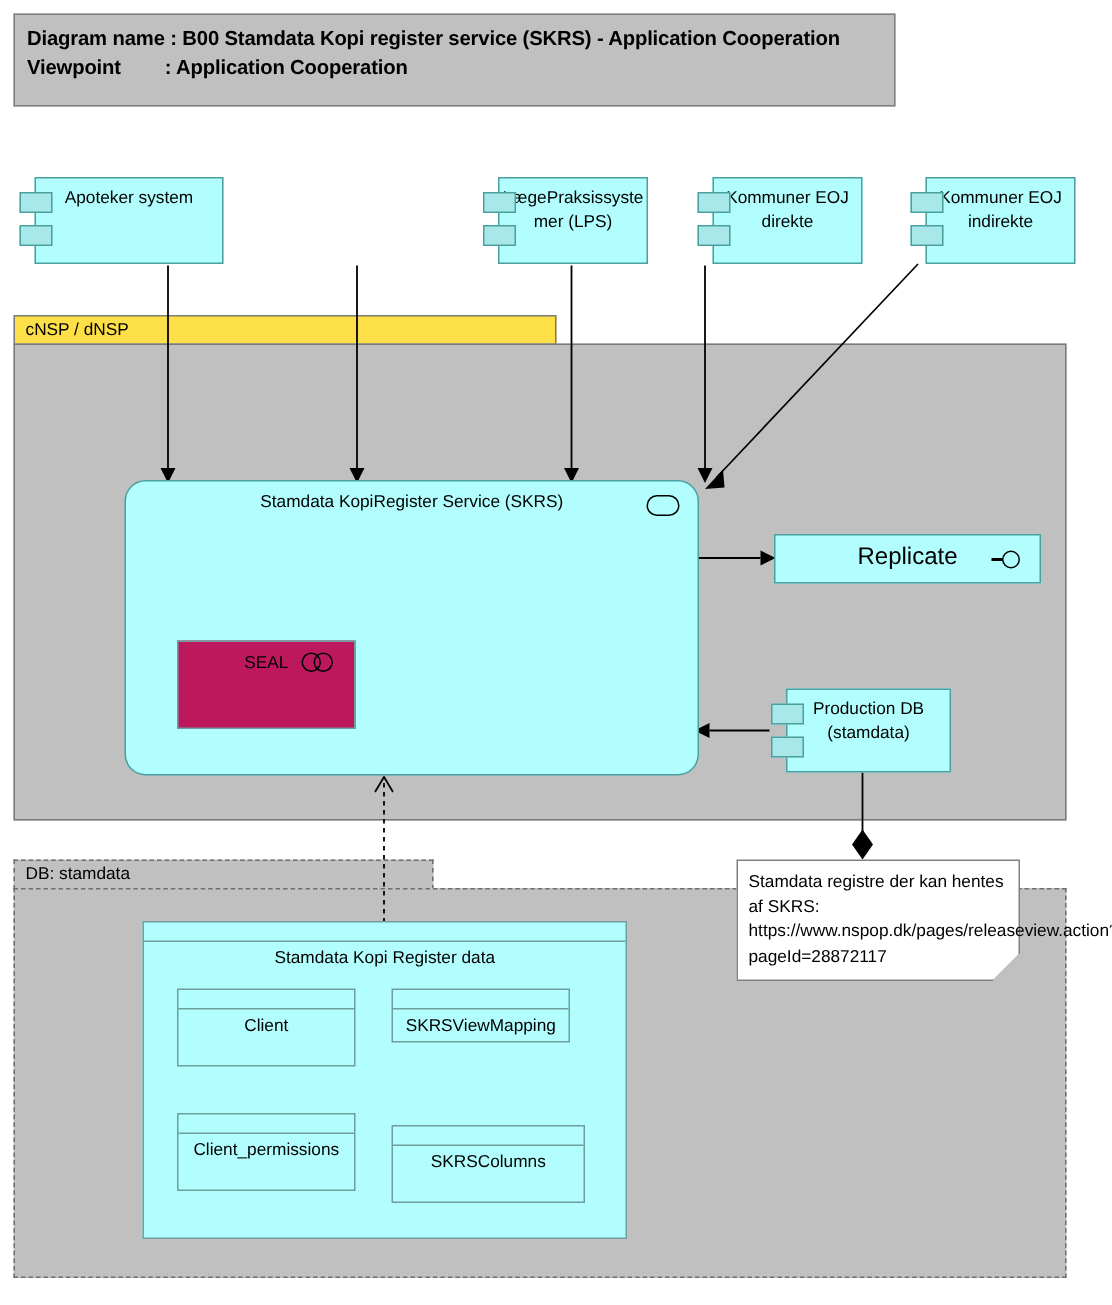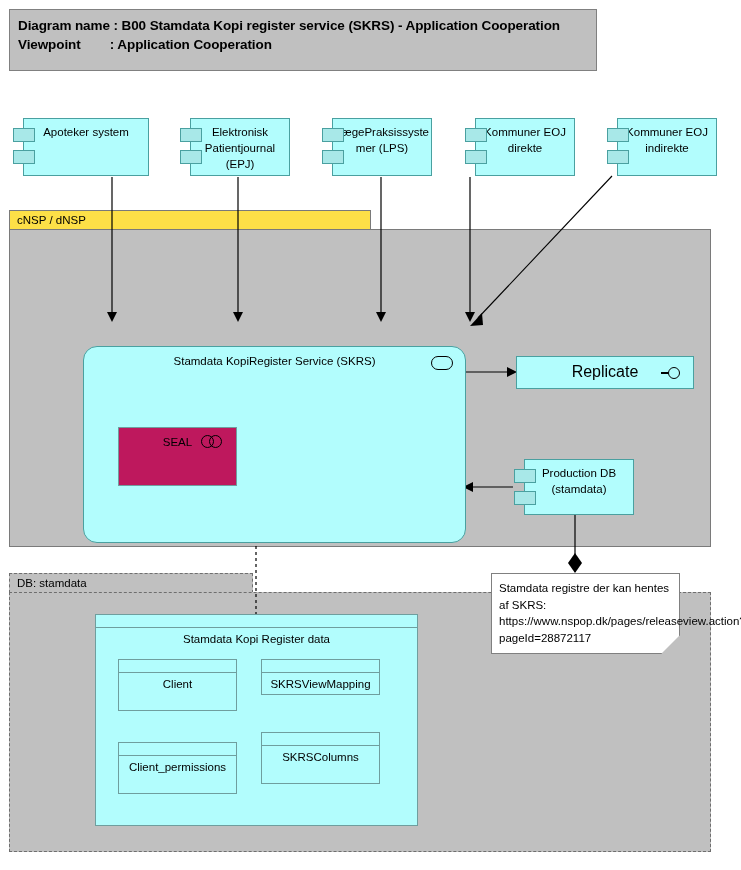--- a/index.html
+++ b/index.html
@@ -49,21 +49,21 @@
   .cmp-tab{
     position:absolute;left:-11px;width:22px;height:14px;
     background:#a8e8e8;border:1px solid #4aa0a0;box-sizing:border-box;
   }
   .cmp-tab.t1{top:9px;}
   .cmp-tab.t2{top:31px;}
 
   
   .service{
     position:absolute;box-sizing:border-box;
-    background:#b2fdfd;border:1px solid #4aa0a0;border-radius:14px;margin-top:26px;
+    background:#b2fdfd;border:1px solid #4aa0a0;border-radius:14px;
   }
   .service .svc-label{
     position:absolute;left:0;right:0;top:6px;
     font-size:11.5px;color:#000;text-align:center;line-height:16px;
   }
   .svc-icon{
     position:absolute;width:20px;height:12px;border:1.6px solid #000;
     border-radius:7px;background:transparent;
   }
 
@@ -138,21 +138,21 @@
     <div class="title-line">Diagram name : B00 Stamdata Kopi register service (SKRS) - Application Cooperation</div>
     <div class="title-line">Viewpoint        : Application Cooperation</div>
   </div>
 
   <div class="group">
     <div class="group-tab" style="left:9px;top:210px;width:362px;height:20px;">cNSP / dNSP</div>
     <div class="group-body" style="left:9px;top:229px;width:702px;height:318px;"></div>
   </div>
 
   <div class="group group-dashed">
-    <div class="group-tab" style="left:9px;top:573px;width:244px;height:20px;background:#c0c0c0;">DB: stamdata</div>
+    <div class="group-tab" style="left:9px;top:573px;width:280px;height:20px;background:#c0c0c0;">DB: stamdata</div>
     <div class="group-body" style="left:9px;top:592px;width:702px;height:260px;"></div>
   </div>
 
   <svg class="overlay">
     
     <line x1="112" y1="177" x2="112" y2="312" stroke="#000" stroke-width="1.2"></line>
     <polygon points="107,312 117,312 112,322" fill="#000"></polygon>
     
     <line x1="238" y1="177" x2="238" y2="312" stroke="#000" stroke-width="1.2"></line>
     <polygon points="233,312 243,312 238,322" fill="#000"></polygon>
@@ -186,27 +186,20 @@
     <line x1="177" y1="711" x2="177" y2="742" stroke="#000" stroke-width="1.3"></line>
     <line x1="320" y1="711" x2="320" y2="742" stroke="#000" stroke-width="1.3"></line>
   </svg>
 
   <div class="component" style="left:23px;top:118px;width:126px;height:58px;">
     <span class="cmp-tab t1"></span>
     <span class="cmp-tab t2"></span>
     <span class="cmp-label">Apoteker system</span>
   </div>
 
-  <div class="component" style="left:190px;top:118px;width:100px;height:58px;">
-    <span class="cmp-tab t1"></span>
-    <span class="cmp-tab t2"></span>
-    <span class="cmp-label">Elektronisk
-Patientjournal
-(EPJ)</span>
-  </div>
 
   <div class="component" style="left:332px;top:118px;width:100px;height:58px;">
     <span class="cmp-tab t1"></span>
     <span class="cmp-tab t2"></span>
     <span class="cmp-label">LægePraksissyste
 mer (LPS)</span>
   </div>
 
   <div class="component" style="left:475px;top:118px;width:100px;height:58px;">
     <span class="cmp-tab t1"></span>
@@ -268,18 +261,18 @@
   <div class="dataobj" style="left:261px;top:659px;width:119px;height:36px;">
     <span class="do-bar"></span>
     <span class="do-label">SKRSViewMapping</span>
   </div>
 
   <div class="dataobj" style="left:118px;top:742px;width:119px;height:52px;">
     <span class="do-bar"></span>
     <span class="do-label">Client_permissions</span>
   </div>
 
-  <div class="dataobj" style="left:261px;top:732px;width:119px;height:52px;">
+  <div class="dataobj" style="left:261px;top:750px;width:129px;height:52px;">
     <span class="do-bar"></span>
     <span class="do-label">SKRSColumns</span>
   </div>
 
 </div>
 
 </body></html>

